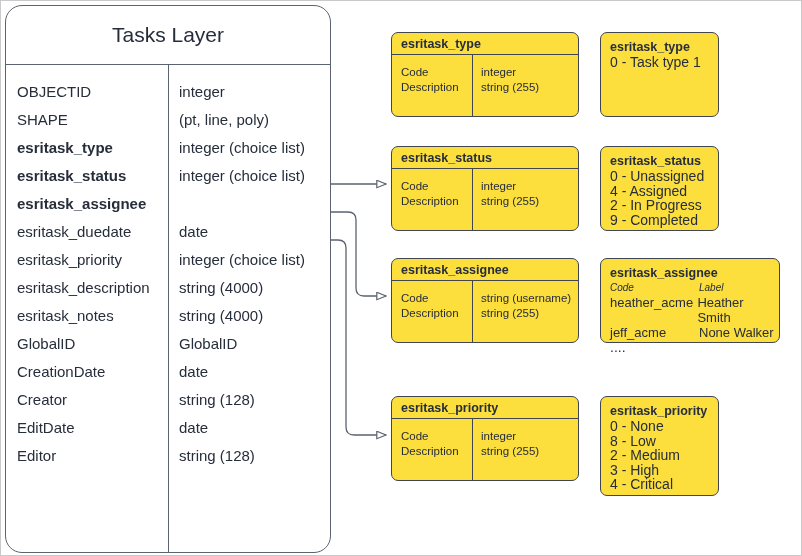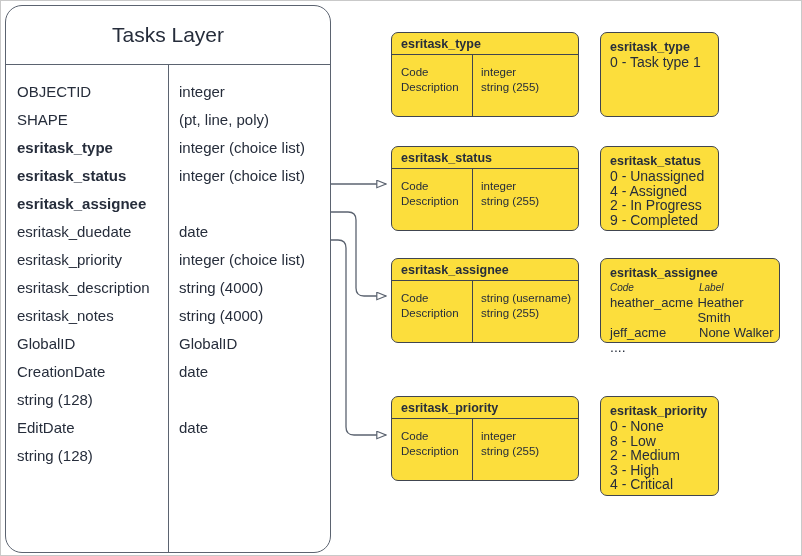--- a/index.html
+++ b/index.html
@@ -203,27 +203,29 @@
         </div>
         <div class="field-row">
           <div class="field-name">GlobalID</div>
           <div class="field-type">GlobalID</div>
         </div>
         <div class="field-row">
           <div class="field-name">CreationDate</div>
           <div class="field-type">date</div>
         </div>
         <div class="field-row">
+          <div class="field-name">Creator</div>
           <div class="field-type">string (128)</div>
         </div>
         <div class="field-row">
           <div class="field-name">EditDate</div>
           <div class="field-type">date</div>
         </div>
         <div class="field-row">
+          <div class="field-name">Editor</div>
           <div class="field-type">string (128)</div>
         </div>
 
       </div>
     </div>
   </div>
 
   <svg id="links">
     <defs>
       <marker id="arw" markerWidth="11" markerHeight="9" refX="10" refY="4.5" orient="auto" markerUnits="userSpaceOnUse">

